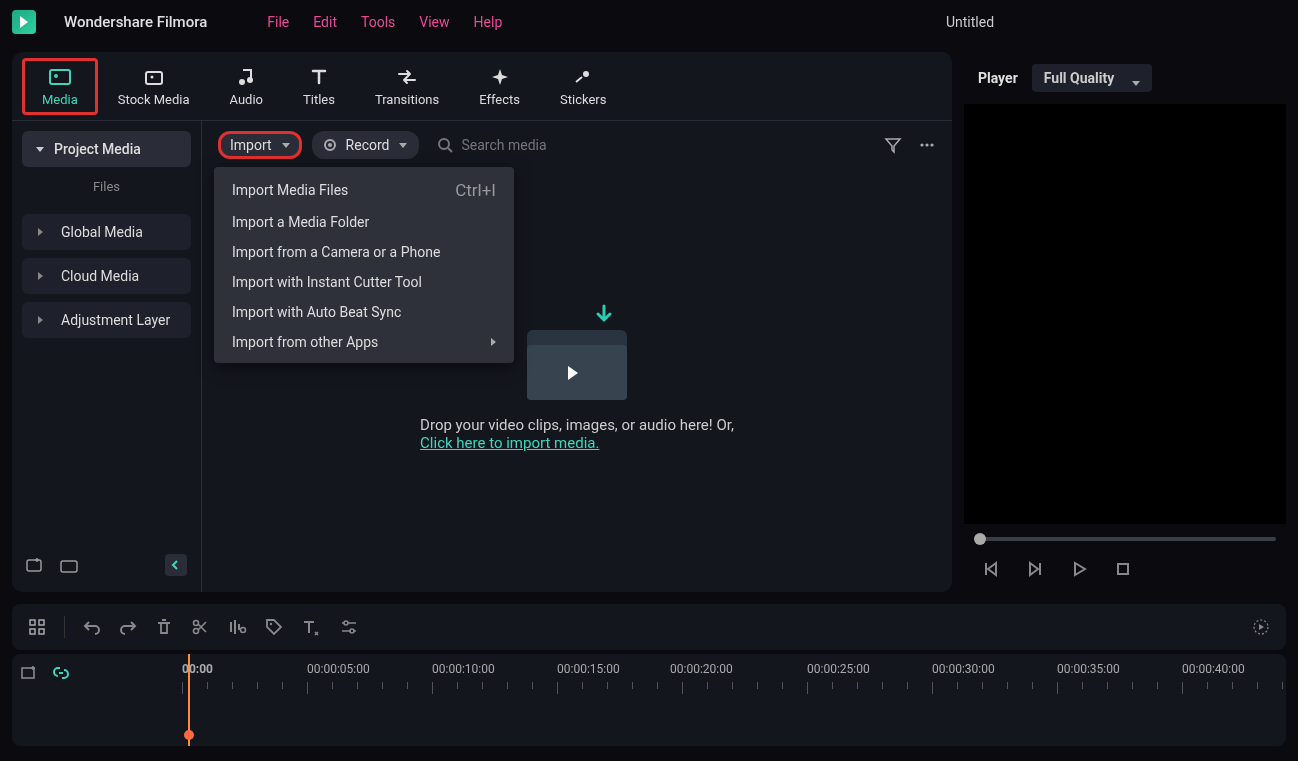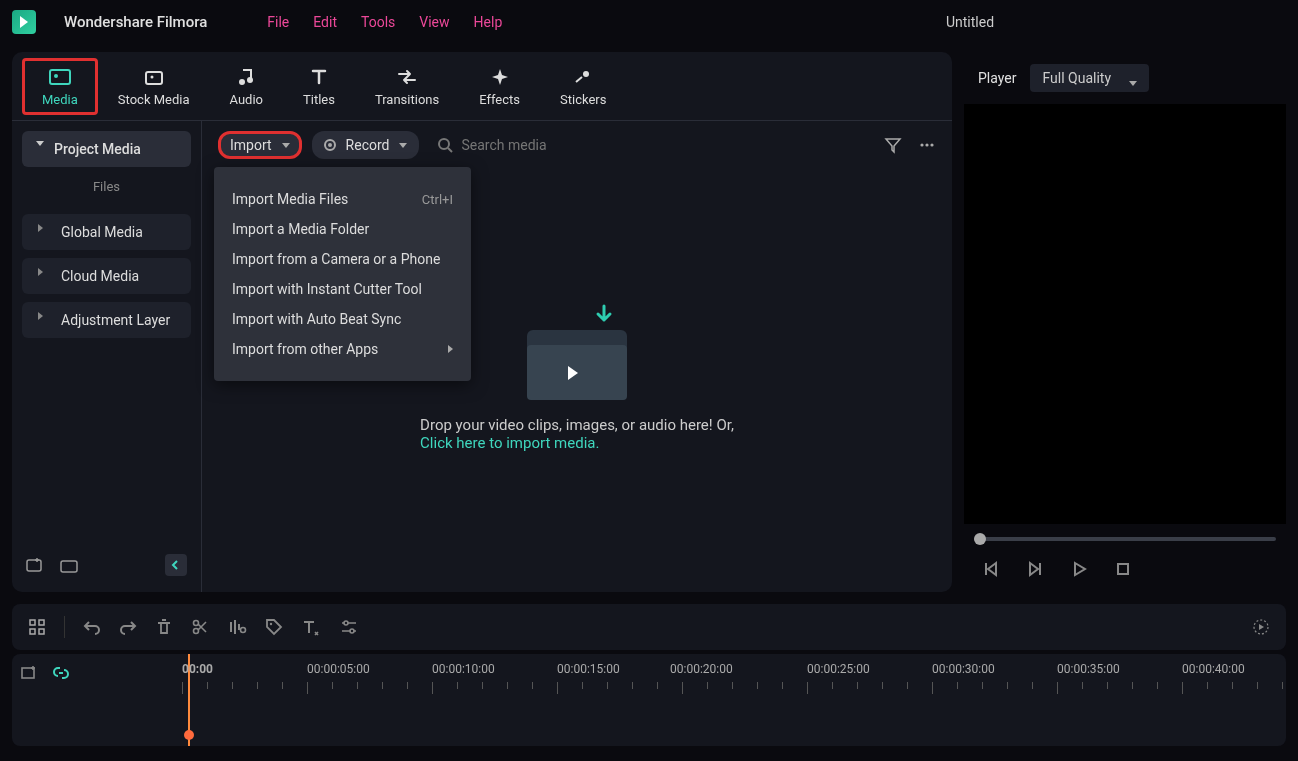--- a/index.html
+++ b/index.html
@@ -17,21 +17,21 @@
   .tabs-panel { flex: 0 0 940px; background: #14161e; border-radius: 10px; display: flex; flex-direction: column; overflow: visible; }
   .tabs-row { display: flex; align-items: center; height: 68px; padding: 0 10px; gap: 0; }
   .tab { display: flex; flex-direction: column; align-items: center; gap: 4px; padding: 8px 20px; cursor: pointer; color: #ddd; position: relative; }
   .tab.active { color: #3fd6bd; }
   .tab.active.highlight { border: 3px solid #e03030; border-radius: 4px; padding: 5px 17px; }
   .tab-icon { width: 22px; height: 22px; display: flex; align-items: center; justify-content: center; }
   .tab-label { font-size: 13px; }
   
   .tab-body { flex:1; display: flex; border-top: 1px solid #2a2d38; }
   .sidebar { flex: 0 0 190px; border-right: 1px solid #2a2d38; padding: 10px 10px; display:flex; flex-direction:column;}
-  .side-btn { display: flex; gap: 8px; padding: 10px 14px; border-radius: 6px; cursor: pointer; color: #ddd; font-size: 14px; }
+  .side-btn { display: flex; align-items: center; gap: 8px; padding: 10px 14px; border-radius: 6px; cursor: pointer; color: #ddd; font-size: 14px; }
   .side-btn.primary { background: #2a2d38; font-weight: 500; }
   .side-btn .caret { width: 0; height: 0; border-left: 4px solid transparent; border-right: 4px solid transparent; border-top: 5px solid #ccc; margin-right: 2px;}
   .side-btn.item { background: #1e212b; margin-top: 8px; }
   .side-btn.item .caret { border-top: 4px solid transparent; border-bottom: 4px solid transparent; border-left: 5px solid #888; margin-left: 2px; margin-right: 6px;}
   .folder-label { text-align: center; color: #888; padding: 12px 0; font-size: 13px; }
   .side-bottom { margin-top:auto; display:flex; align-items:center; gap:16px; padding:6px 4px;}
   .side-bottom .sq { width:18px; height:18px; color:#999; cursor:pointer;}
   .side-bottom .back { margin-left:auto; width:22px; height:22px; background:#2a2d38; border-radius:4px; display:flex; align-items:center; justify-content:center; cursor:pointer;}
   
   .content-area { flex:1; display:flex; flex-direction:column; position:relative; }
@@ -39,35 +39,35 @@
   .drop-btn { display:flex; align-items:center; gap:10px; background:#2a2d38; border-radius:12px; padding: 6px 12px; cursor:pointer; color:#ddd; font-size:14px; }
   .drop-btn.highlight { border: 3px solid #e03030; padding:3px 9px; }
   .drop-btn .chev { width:0; height:0; border-left:4px solid transparent; border-right:4px solid transparent; border-top:5px solid #aaa; }
   .drop-btn .dot { width:12px; height:12px; border:2px solid #aaa; border-radius:50%; display:flex; align-items:center; justify-content:center;}
   .drop-btn .dot::after{ content:""; width:4px; height:4px; background:#aaa; border-radius:50%;}
   .search-wrap { flex:1; display:flex; align-items:center; gap:8px; padding: 0 8px; color:#777;}
   .search-wrap input { background:transparent; border:none; outline:none; color:#ddd; font-size:14px; width:200px;}
   .right-tools { display:flex; align-items:center; gap:16px; margin-left:auto; color:#aaa;}
   .right-tools > * { cursor:pointer; }
   
-  .dropdown-menu { position:absolute; top:46px; left:12px; width:257px; background:#2e313a; border-radius:4px; padding:17px 0; box-shadow:0 4px 16px rgba(0,0,0,.5); z-index:10;}
+  .dropdown-menu { position:absolute; top:46px; left:12px; width:300px; background:#2e313a; border-radius:4px; padding:6px 0; box-shadow:0 4px 16px rgba(0,0,0,.5); z-index:10;}
   .dd-item { display:flex; justify-content:space-between; align-items:center; padding:7px 18px; cursor:pointer; color:#ddd; font-size:14px;}
-  .dd-item .kbd { color:#999; font-size:13px;}
+  .dd-item .kbd { color:#999; font-size:17px;}
   .dd-item .sub { width:0;height:0;border-top:4px solid transparent;border-bottom:4px solid transparent;border-left:5px solid #aaa;}
   
   .drop-zone { flex:1; display:flex; flex-direction:column; align-items:center; justify-content:center; gap:16px; color:#ccc; font-size:15px;}
   .folder-illus { width:110px; height:90px; position:relative;}
   .folder-back { width:100px; height:70px; background:#2a3440; border-radius:6px; position:absolute; bottom:0; left:5px;}
   .folder-front { width:100px; height:55px; background:#374450; border-radius:4px; position:absolute; bottom:0; left:5px;}
   .folder-arrow { position:absolute; top:-8px; right:15px; color:#2eccb0; }
   .folder-logo { position:absolute; bottom:18px; left:42px; color:#fff;}
-  .drop-zone a { color:#3fd6bd; cursor:pointer;}
+  .drop-zone a { color:#3fd6bd; text-decoration:underline; cursor:pointer;}
   
   .player-panel { flex:1; display:flex; flex-direction:column; }
-  .player-head { display:flex; align-items:center; gap:14px; padding: 12px 14px; }
+  .player-head { display:flex; align-items:center; gap:14px; padding: 12px 14px; font-weight: bold; }
   .quality-select { background:#1e212b; padding:6px 12px; border-radius:4px; display:flex; align-items:flex-end; gap:18px; cursor:pointer; color:#ccc;}
   .player-view { flex:1; background:#000; }
   .seek { height:14px; display:flex; align-items:center; padding:0 10px; margin-top:8px;}
   .seek-track { flex:1; height:4px; background:#3a3e48; border-radius:2px; position:relative;}
   .seek-thumb { position:absolute; left:0; top:-4px; width:12px; height:12px; background:#aaa; border-radius:50%;}
   .player-ctrls { display:flex; align-items:center; gap:26px; padding:14px 18px; color:#888;}
   .player-ctrls > * { cursor:pointer;}
   
   .timeline-bar { height:46px; background:#14161e; border-radius:8px; margin:4px 12px; display:flex; align-items:center; gap:18px; padding:0 16px; color:#888;}
   .timeline-bar > * { cursor:pointer;}

